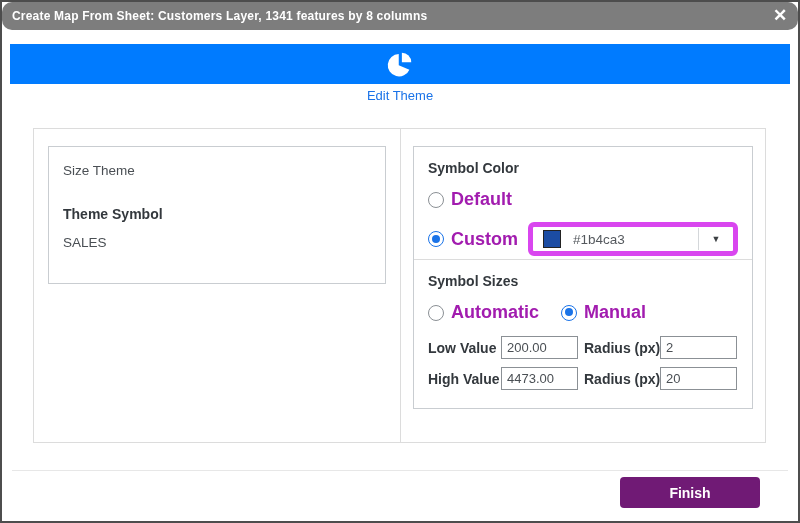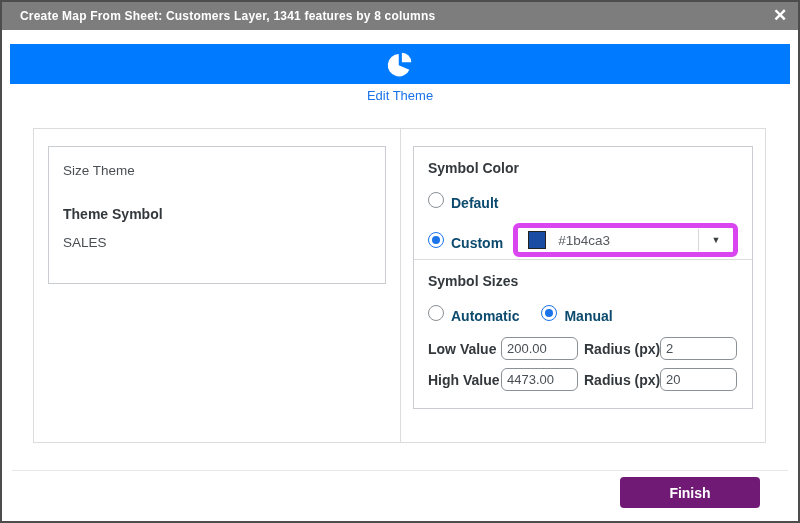--- a/index.html
+++ b/index.html
@@ -13,22 +13,23 @@
     position:relative;
     width:800px; height:523px;
     background:#fff;
     border:2px solid #4d4d4d;
   }
   
   .titlebar {
     position:absolute; left:0; top:0; right:0; height:28px;
     background:#7d7d7d;
     display:flex; align-items:center;
-    padding:0 18px;
+    padding:0 10px;
     color:#fff;
+    border-radius:10px;
   }
   .titlebar .title {
     font-size:12px; font-weight:700; letter-spacing:0.2px;
   }
   .close-btn {
     position:absolute; right:6px; top:2px;
     width:24px; height:24px;
     background:transparent; border:none;
     color:#fff; font-size:17px; font-weight:700;
     cursor:pointer; line-height:24px; text-align:center;
@@ -90,21 +91,21 @@
     border:1.5px solid #8b9095; background:#fff;
     display:inline-block; flex:0 0 16px;
     position:relative;
   }
   .radio.checked { border-color:#1a73e8; }
   .radio.checked::after {
     content:""; position:absolute; left:2.5px; top:2.5px;
     width:8px; height:8px; border-radius:50%;
     background:#1a73e8;
   }
-  .radio-label { font-size:14px; font-weight:700; color:#0c4a6e; margin-left:7px;margin-top:6px; }
+  .radio-label { font-size:18px; font-weight:700; color:#a21caf; margin-left:7px; }
   
   .custom-row { display:flex; align-items:center; margin-top:12px; }
   .color-dd {
     margin-left:10px;
     width:234px; height:34px;
     border:5px solid #d946ef; border-radius:6px;
     background:#fff;
     display:flex; align-items:center;
     cursor:pointer;
   }
@@ -120,21 +121,21 @@
   
   .size-grid {
     display:grid;
     grid-template-columns:67px 77px 70px 77px;
     column-gap:6px; row-gap:8px;
     align-items:center;
   }
   .field-label { font-size:14px; font-weight:700; color:#33383d; text-align:right; white-space:nowrap; }
   .field-input {
     width:77px; height:23px;
-    border:1px solid #8b9095; border-radius:6px;
+    border:1px solid #8b9095; border-radius:0;
     font-family:"Liberation Sans", sans-serif;
     font-size:13px; color:#4a4f54;
     padding:0 5px; background:#fff;
   }
   
   .footer-divider {
     position:absolute; left:10px; right:10px; top:468px;
     height:1px; background:#e7e7e7;
   }
   .finish-btn {

